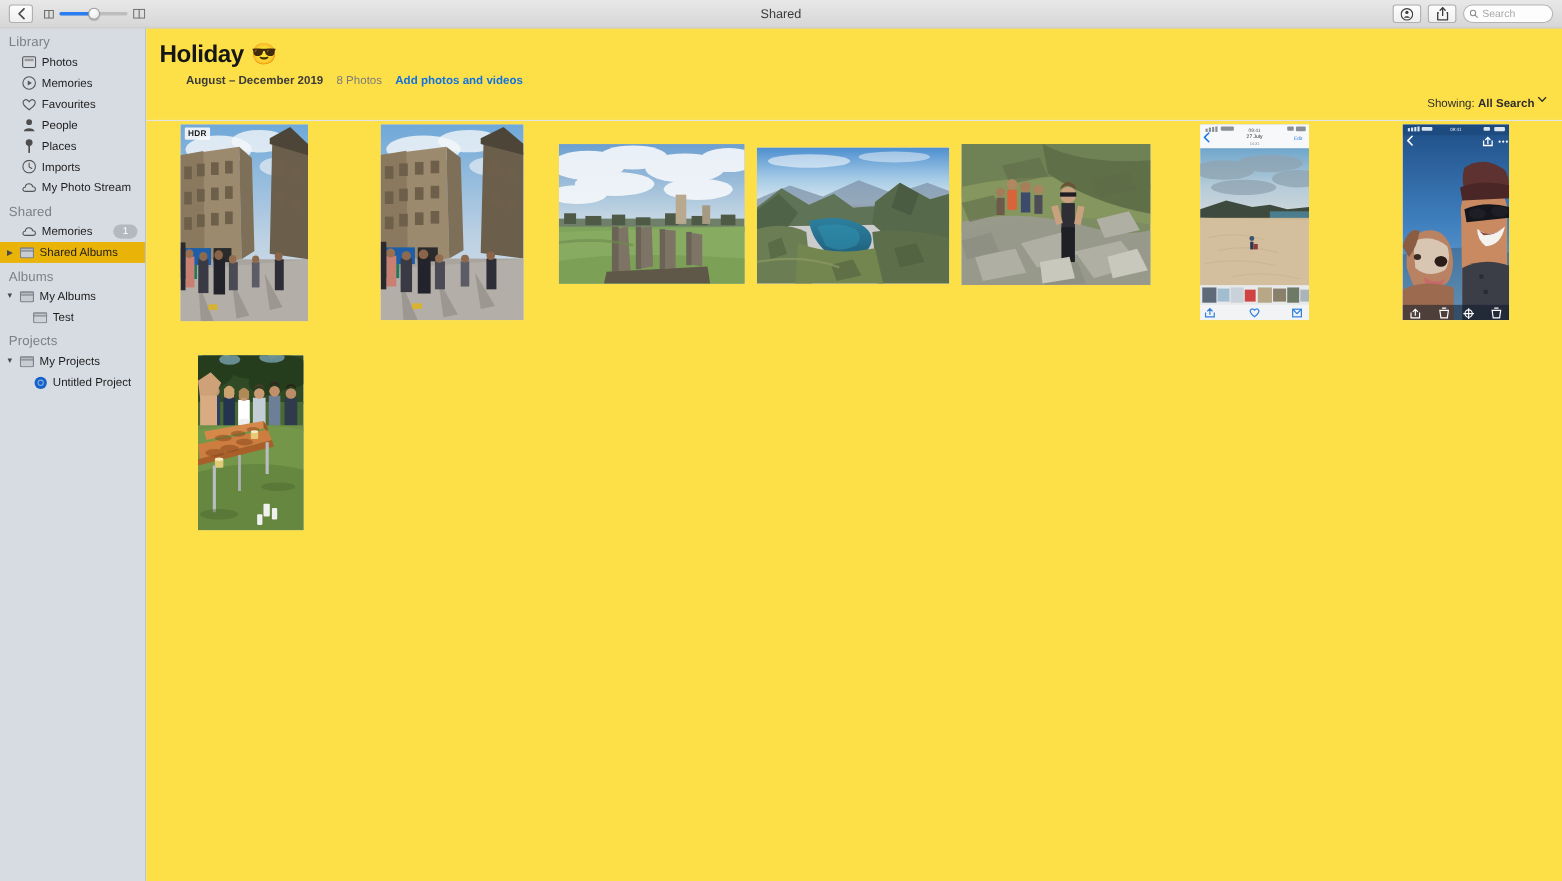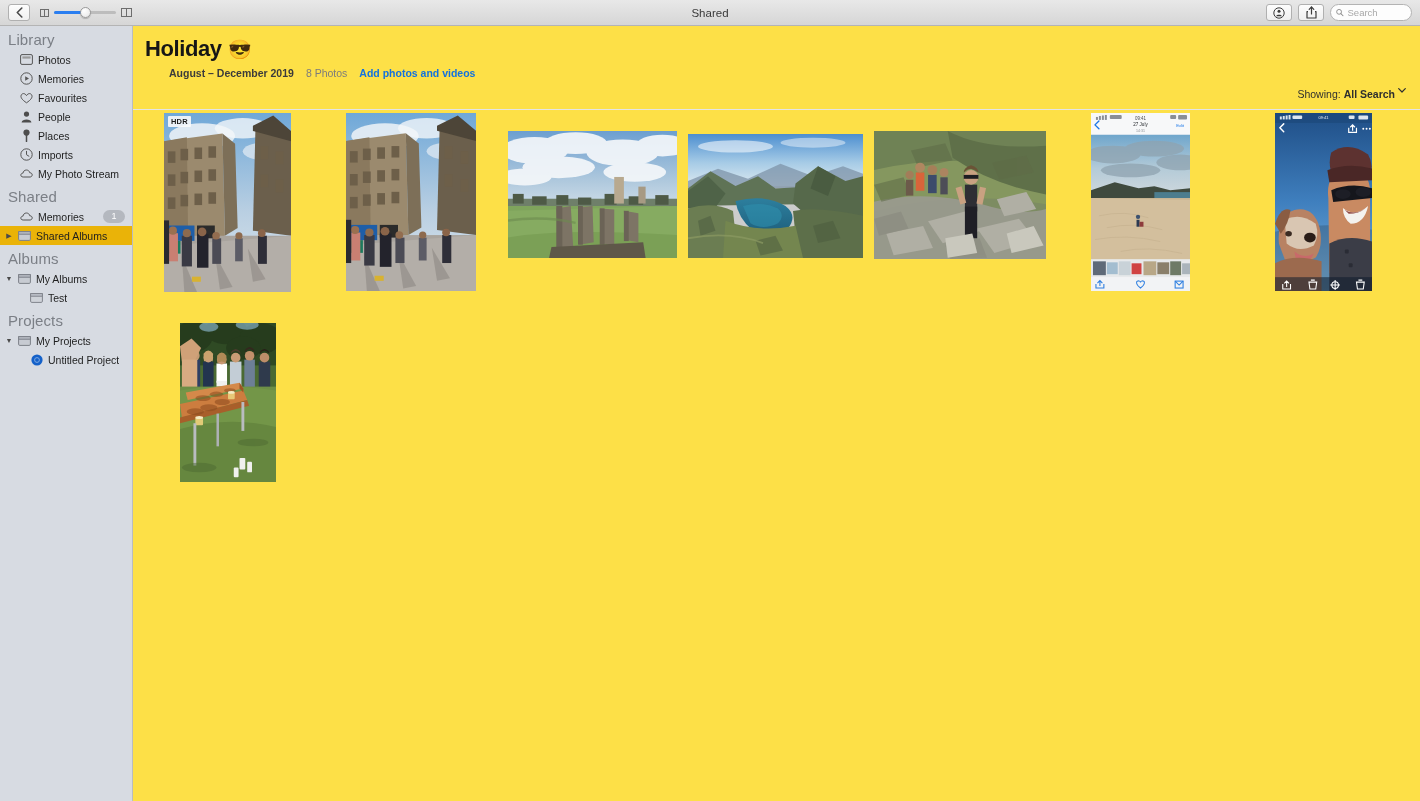--- a/index.html
+++ b/index.html
@@ -75,21 +75,21 @@
   
   .sidebar {
     position: absolute; top: 26px; left: 0;
     width: 133px; height: 775px;
     background: #d7dbe2;
     border-right: 1px solid #b9bcc2;
     overflow: hidden;
     font-size: 10.5px;
   }
   .sb-header {
-    color: #7b7f86; font-size: 15px;
+    color: #7b7f86; font-size: 12px;
     padding: 5px 0 2px 8px; letter-spacing: .1px;
   }
   .sb-item {
     height: 19px; display: flex; align-items: center;
     padding-left: 8px; gap: 5px; color: #1e1e1e;
     position: relative;
   }
   .sb-item.selected { background: #eab308; }
   .sb-item.indent1 { padding-left: 20px; }
   .sb-item.indent2 { padding-left: 30px; }
@@ -352,21 +352,21 @@
     <span>Showing:</span>
     <b>All Search</b>
     <svg width="8" height="5" viewBox="0 0 8 5">
       <path d="M0.7 0.7 L4 4 L7.3 0.7" stroke="#2e2e2e" stroke-width="1.2" fill="none" stroke-linecap="round" stroke-linejoin="round"></path>
     </svg>
   </div>
 
   <div class="head-rule"></div>
 
   <div class="grid" id="grid-root">
-      <div class="cell" style="left: 31px; top: 3px; width: 127px; height: 179px;">
+      <div class="cell" style="left: 31px; top: 3px; width: 116px; height: 179px;">
         <div class="photo">
           <svg class="ph" viewBox="0 0 100 140" preserveAspectRatio="none">
       <defs>
               <linearGradient id="skystreet" x1="0" y1="0" x2="0" y2="1">
         <stop offset="0" stop-color="#6fa8d8"></stop>
                 <stop offset=".55" stop-color="#b9cfe2"></stop>
                 <stop offset="1" stop-color="#dfe7ec"></stop>
               </linearGradient>
             </defs>
       <rect width="100" height="140" fill="url(#skystreet)"></rect>

